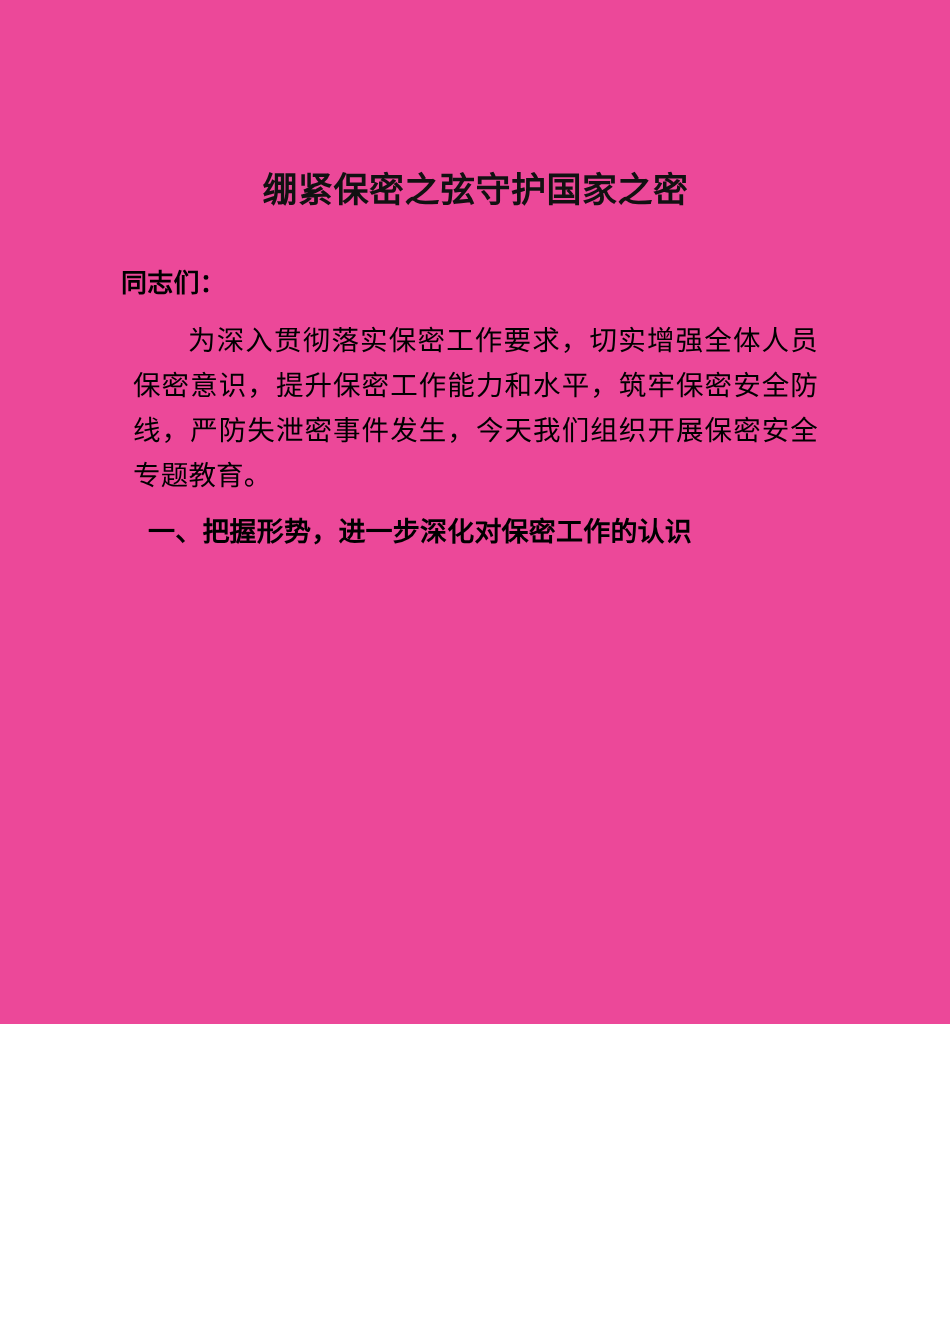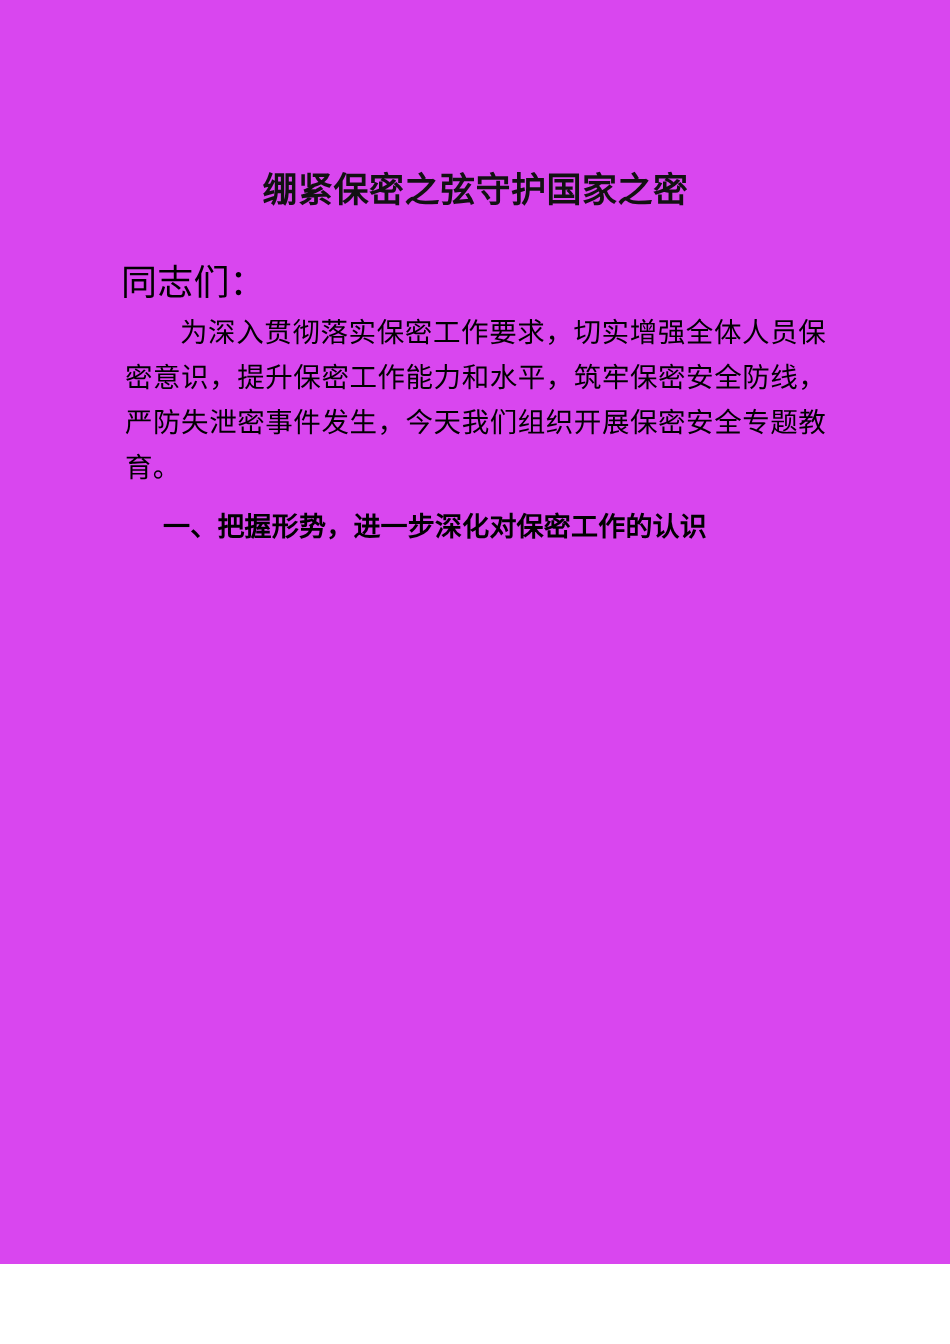--- a/index.html
+++ b/index.html
@@ -12,22 +12,22 @@
     height: 1344px;
     overflow: hidden;
     font-family: "Liberation Serif", "DejaVu Serif", serif;
     color: #000000;
     -webkit-font-smoothing: antialiased;
   }
 
   .page {
     position: relative;
     width: 950px;
-    height: 1264px;
-    background: #d946ef;
+    height: 1024px;
+    background: #ec4899;
     box-sizing: border-box;
   }
 
   .page-body {
     position: absolute;
     left: 121px;
     top: 0;
     width: 709px;
   }
 
@@ -44,42 +44,43 @@
     letter-spacing: 0.5px;
     color: #111111;
     white-space: nowrap;
   }
 
   
   .salutation {
     margin: 0;
     padding: 0;
     padding-top: 42px;
-    font-size: 36px;
+    font-size: 26px;
     line-height: 45px;
     text-align: left;
     letter-spacing: 0.2px;
+    font-weight: bold;
   }
 
   
   .para {
-    margin: 4px;
+    margin: 12px;
     padding: 0;
     font-size: 27.5px;
     line-height: 45px;
     text-indent: 2em;
     text-align: justify;
     text-justify: inter-ideograph;
     letter-spacing: 0.2px;
     word-break: break-all;
   }
 
   
   .section-heading {
-    margin: 15px;
+    margin: 0;
     padding: 0;
     font-family: "Liberation Sans", "DejaVu Sans", sans-serif;
     font-weight: bold;
     font-size: 27px;
     line-height: 45px;
     text-indent: 1em;
     text-align: left;
     letter-spacing: 0.2px;
   }
 

